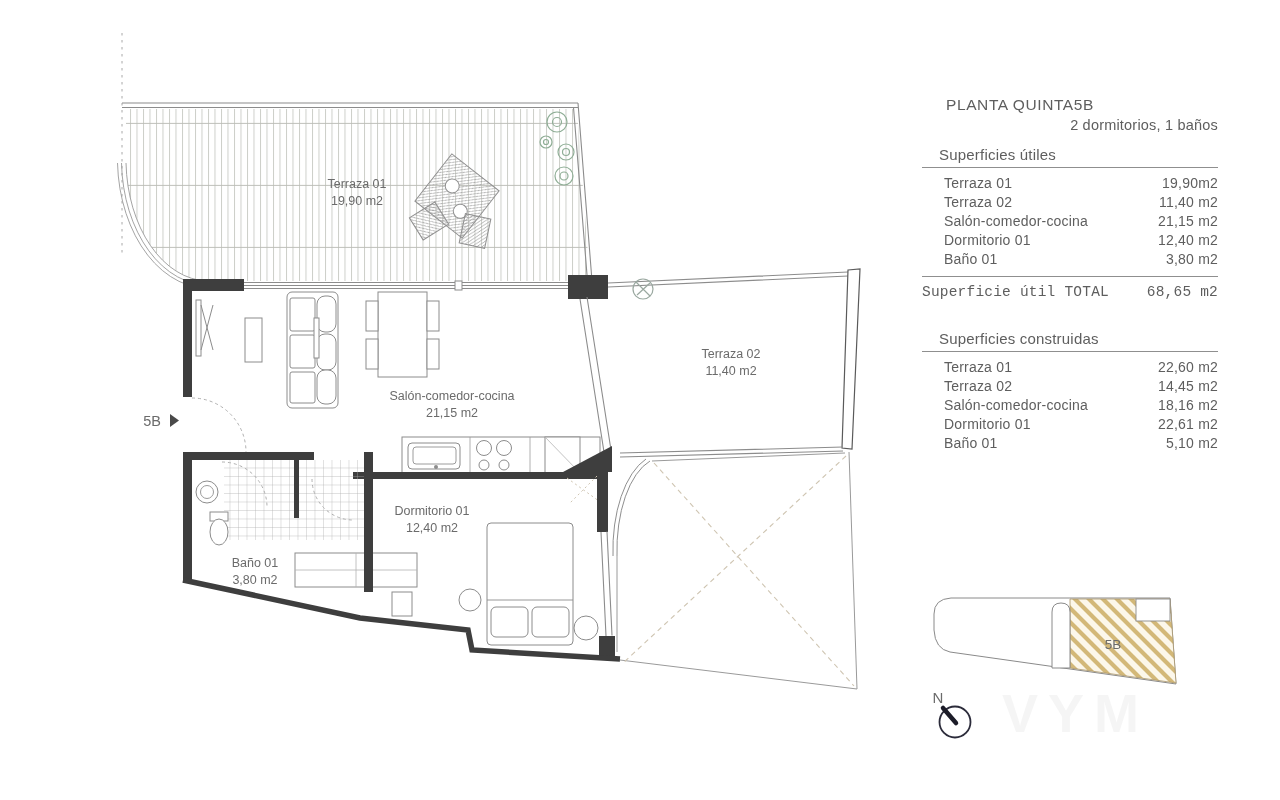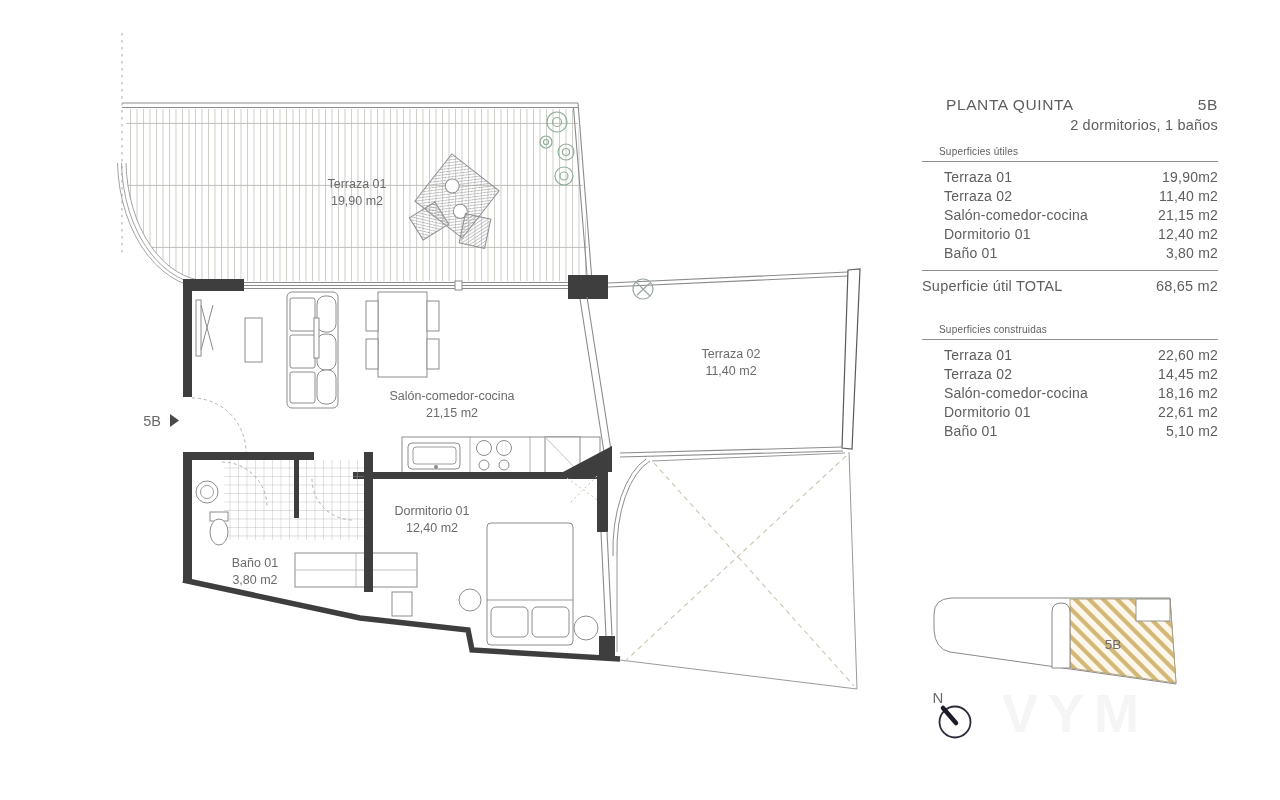--- a/index.html
+++ b/index.html
@@ -4,30 +4,30 @@
 <style>
   html,body{margin:0;padding:0;background:#fff;}
   .page{position:relative;width:1280px;height:800px;background:#ffffff;overflow:hidden;
         font-family:"Liberation Sans", sans-serif;}
   svg{position:absolute;left:0;top:0;}
   svg text{font-family:"Liberation Sans", sans-serif;fill:#6b6b6b;}
 
   
   .panel{position:absolute;left:922px;top:96px;width:296px;color:#5e5e5e;
          font-size:14px;letter-spacing:.2px;}
-  .p-head{display:flex;justify-content:space-between;align-items:baseline;
+  .p-head{display:flex;align-items:baseline;
           font-size:15.5px;padding-left:24px;letter-spacing:.6px;}
   .p-sub{margin-top:3px;padding-left:15px;font-size:14.5px;text-align:right;}
-  .sec-h{margin-top:13px;padding:0 0 4px 17px;font-size:10px;
+  .sec-h{margin-top:13px;padding:0 0 4px 17px;font-size:15px;
          border-bottom:1px solid #8f8f8f;}
   .rows{padding-top:5px;}
   .row{display:flex;justify-content:space-between;padding:1.5px 0;}
   .row .lab{padding-left:22px;}
   .total{display:flex;justify-content:space-between;margin-top:8px;
-         padding-top:7px;border-top:1px solid #8f8f8f;font-size:14.5px;}
+         padding-top:7px;border-top:1px solid #8f8f8f;font-size:14.5px;font-family:Liberation Mono, monospace;}
   .gap{height:17px;}
 
   .watermark{position:absolute;left:1002px;top:682px;font-size:54px;font-weight:bold;
              letter-spacing:10px;color:rgba(110,110,110,0.07);}
 </style>
 </head>
 <body>
 <div class="page">
 
 <svg width="1280" height="800" viewBox="0 0 1280 800">

